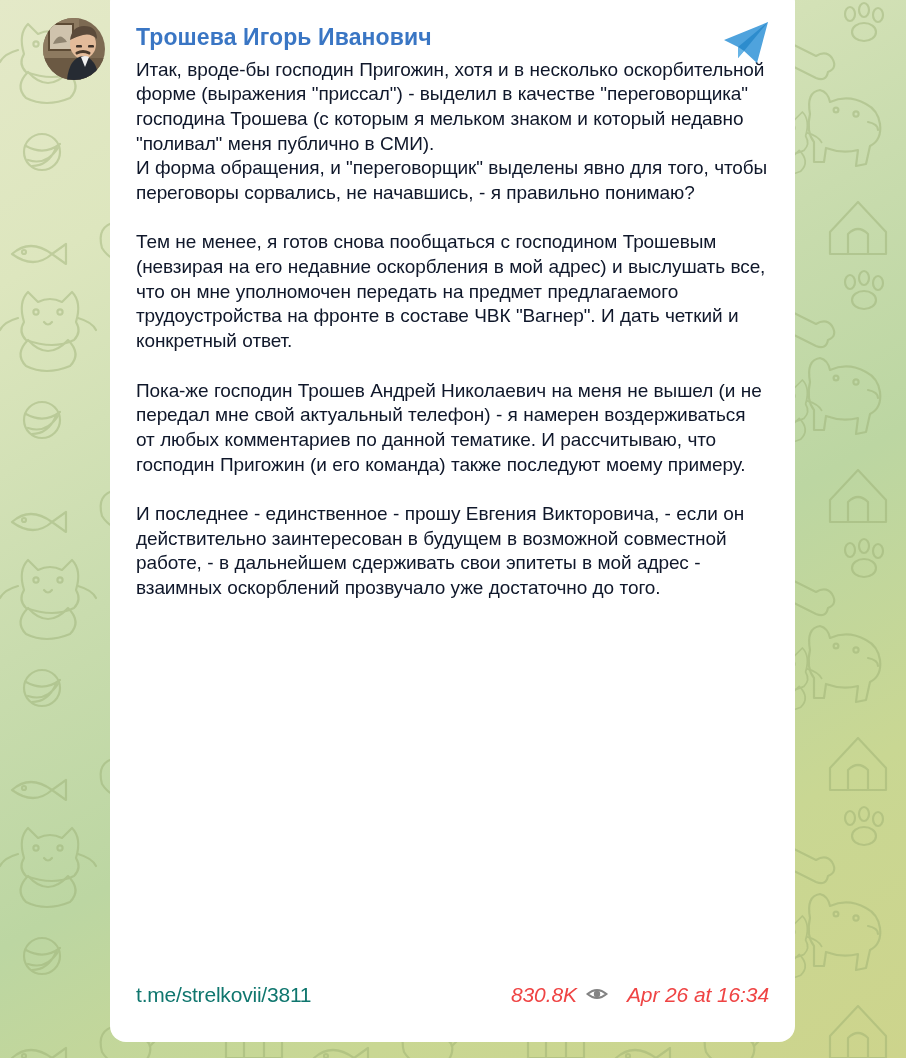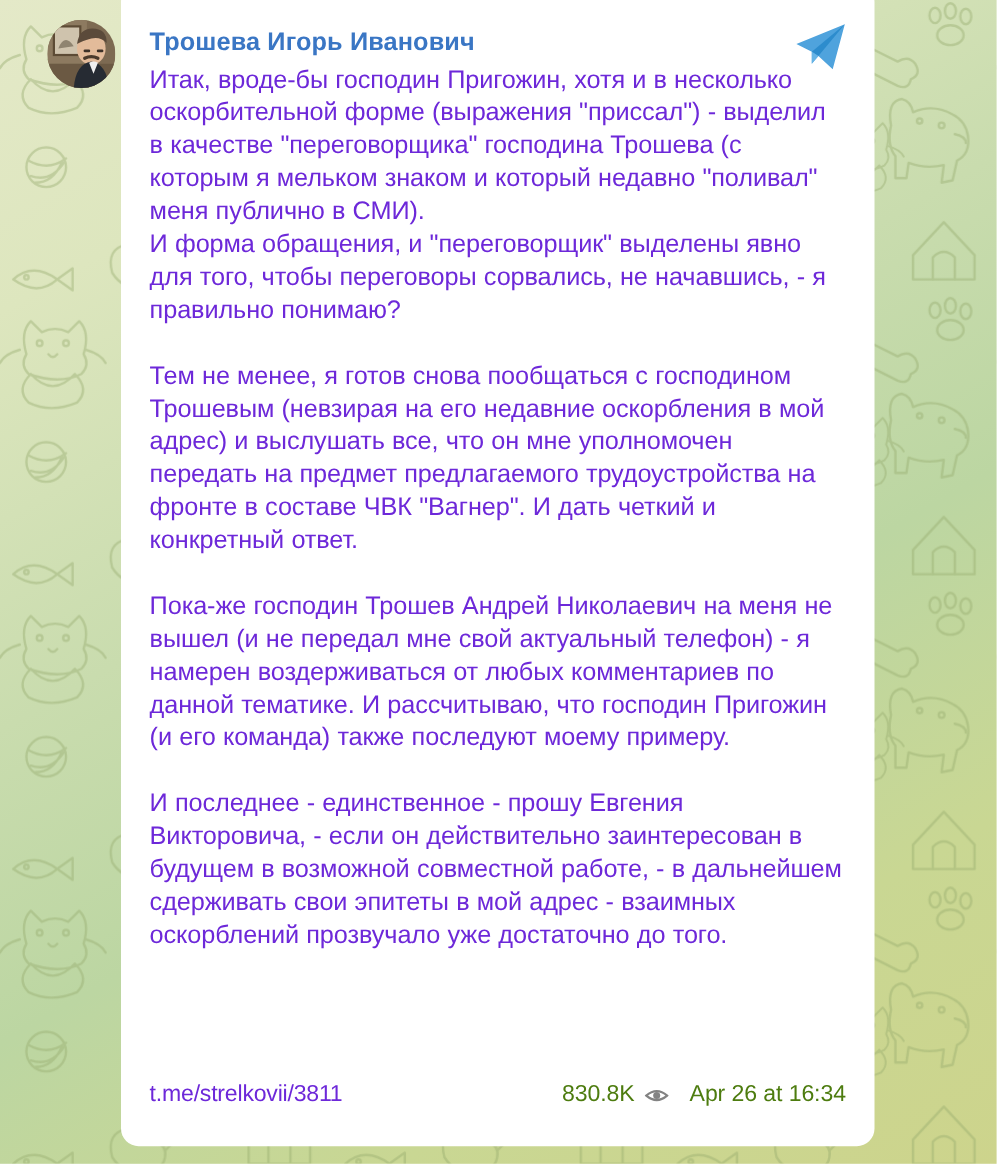--- a/index.html
+++ b/index.html
@@ -61,47 +61,48 @@
   }
 
   #telegram-logo {
     position:absolute;
     right:24px; top:32px;
     width:50px; height:50px;
   }
   #telegram-logo svg { width:100%; height:100%; display:block; }
 
   #message-text {
-    color:#6d28d9;
-    font-size:23px;
+    color:#0f172a;
+    font-size:19px;
     line-height:1.30;
     white-space:pre-wrap;
     letter-spacing:-0.1px;
     word-spacing:0.3px;
   }
 
   #footer {
     position:absolute;
     left:26px; right:26px;
     bottom:35px;
     display:flex;
     align-items:center;
     font-size:21px;
   }
   #post-link {
-    color:#6d28d9;
+    color:#0f766e;
     text-decoration:none;
     letter-spacing:-0.2px;
   }
   #footer-right {
     margin-left:auto;
     display:flex;
-    align-items:flex-end;
-    color:#4d7c0f;
+    align-items:flex-start;
+    color:#ef4444;
     letter-spacing:-0.1px;
+    font-style:italic;
   }
   #view-count { margin-right:9px; }
   #eye-icon { width:22px; height:22px; display:block; }
   #post-date { margin-left:19px; }
 </style>
 </head>
 <body>
 
 <div id="wallpaper">
   <svg viewBox="0 0 906 1058" preserveAspectRatio="xMidYMid slice" xmlns="http://www.w3.org/2000/svg">

